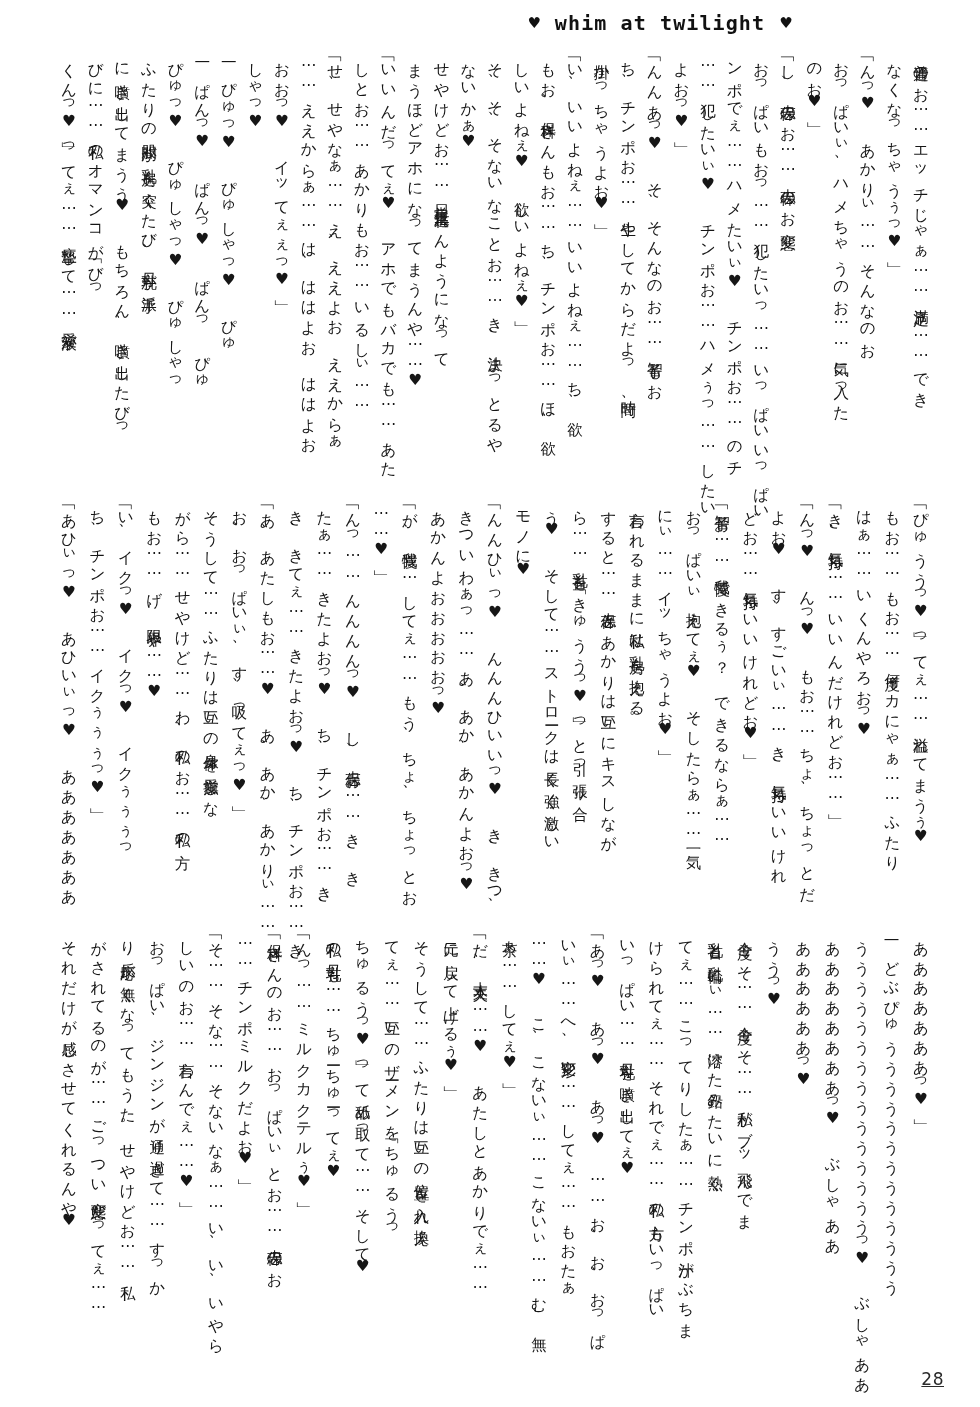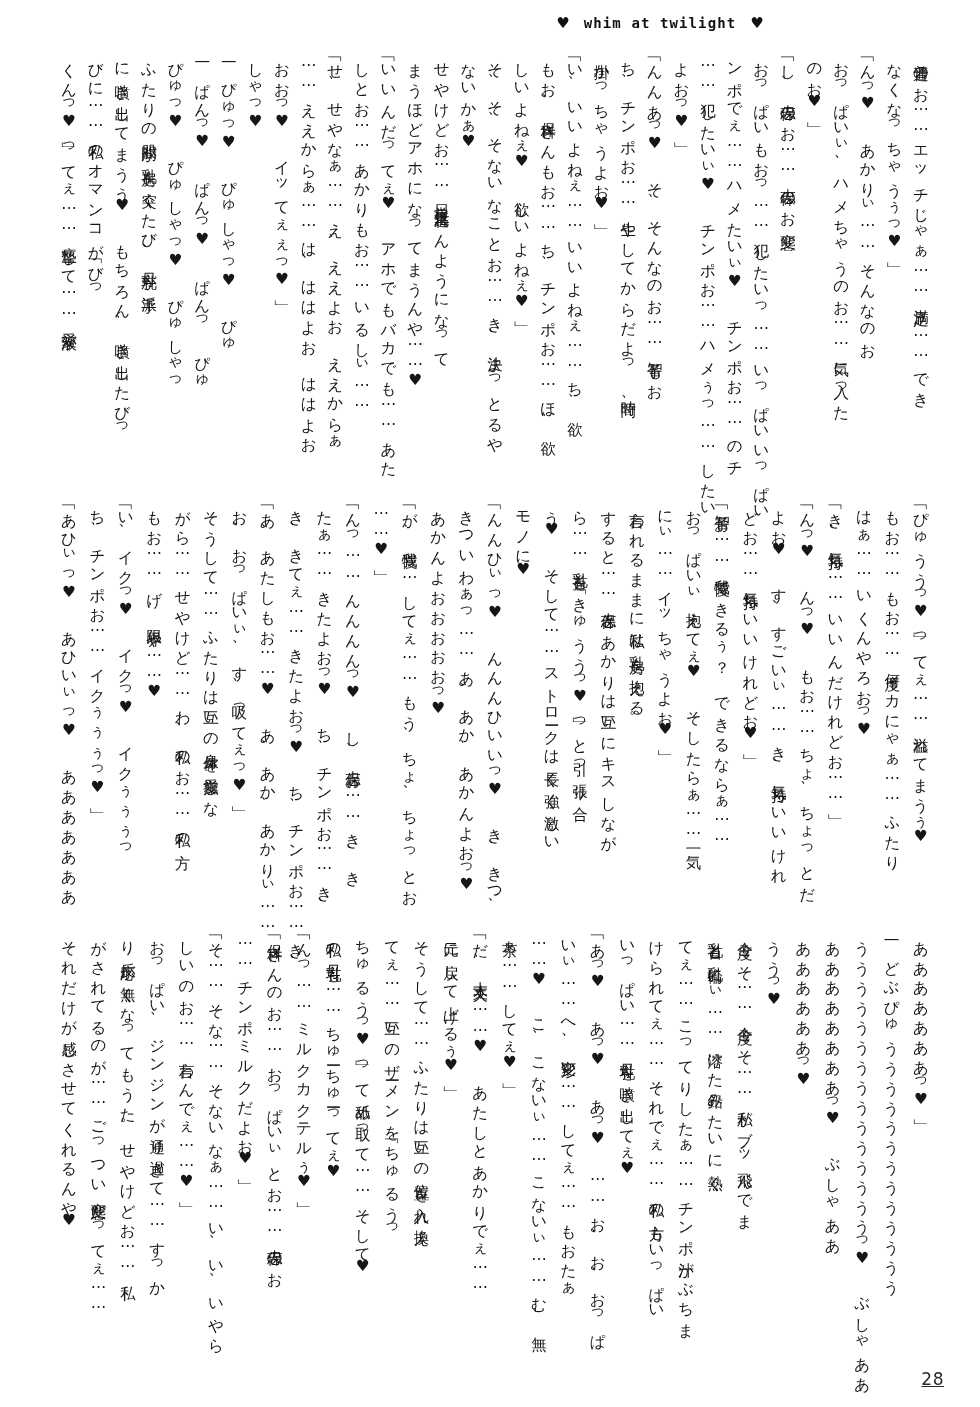--- a/index.html
+++ b/index.html
@@ -25,21 +25,21 @@
     height: 30px;
     display: flex;
     align-items: center;
     justify-content: center;
     gap: 14px;
     padding-left: 340px;
     box-sizing: border-box;
   }
   .header-title {
     font-family: "DejaVu Sans Mono", "Liberation Mono", monospace;
-    font-size: 14px;
+    font-size: 20px;
     font-weight: 700;
     letter-spacing: 1.1px;
     color: #111;
     white-space: nowrap;
   }
   .heart-ornament {
     font-size: 15px;
     line-height: 1;
     color: #111;
   }

